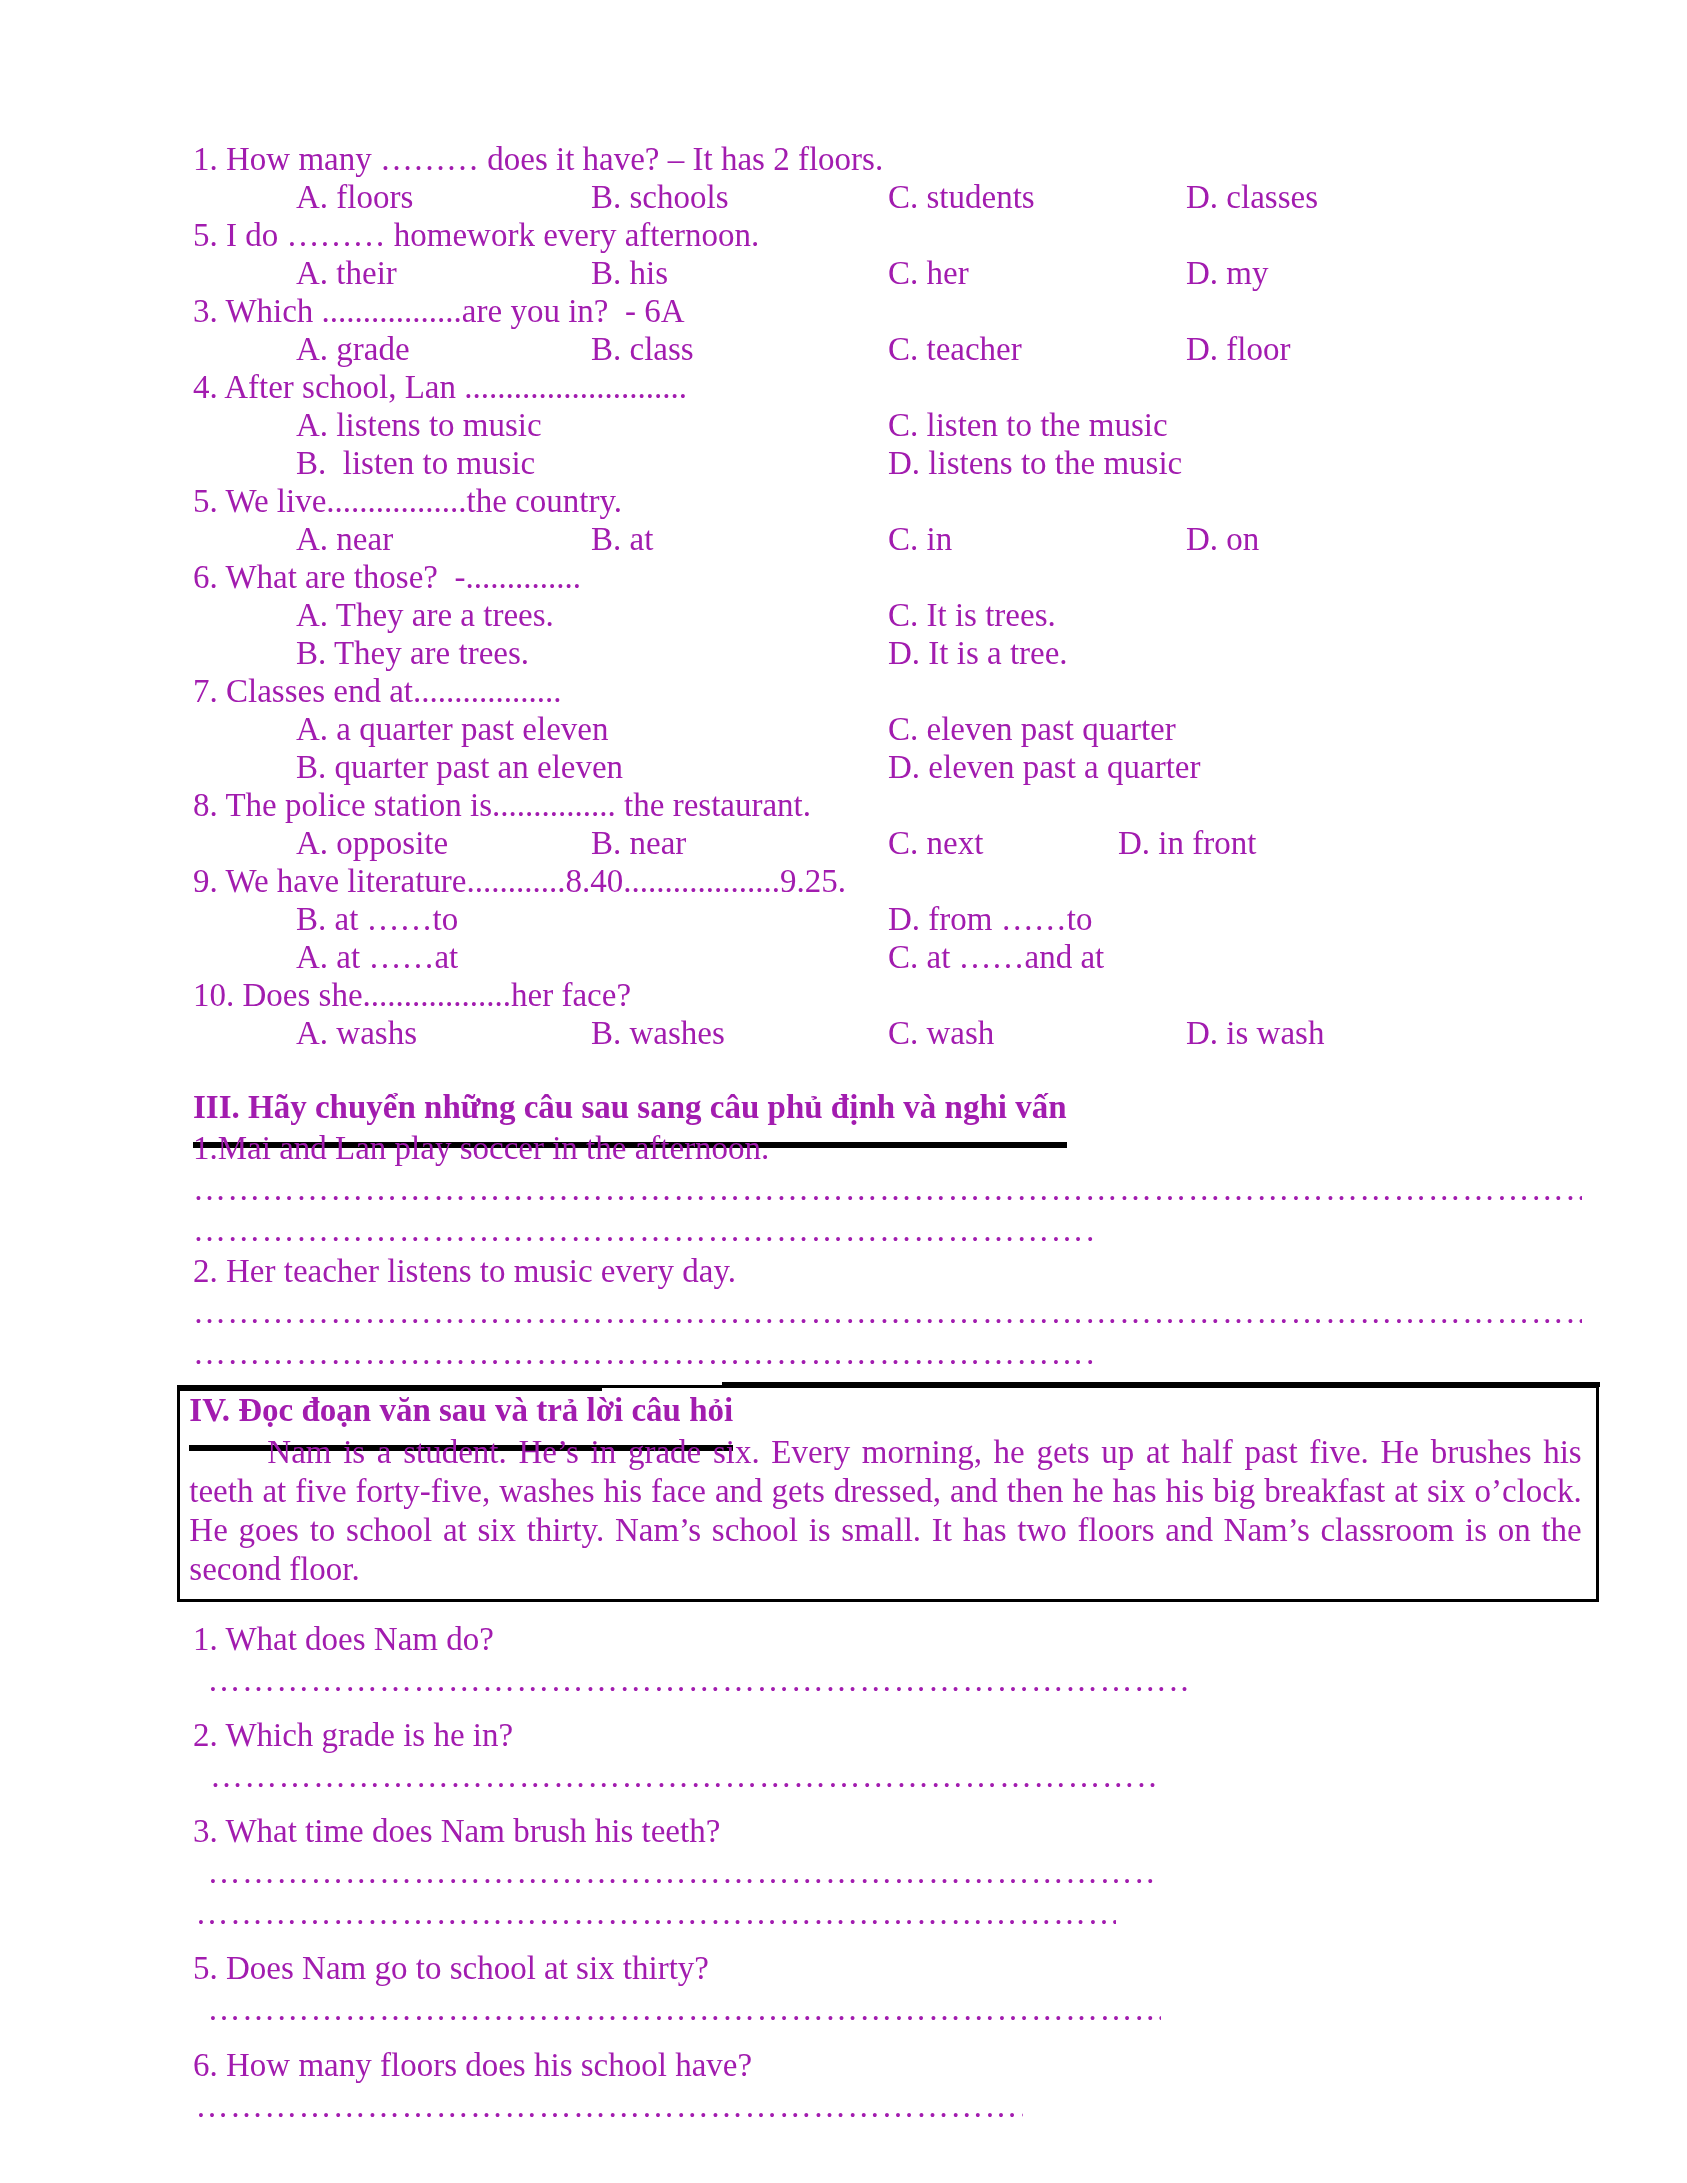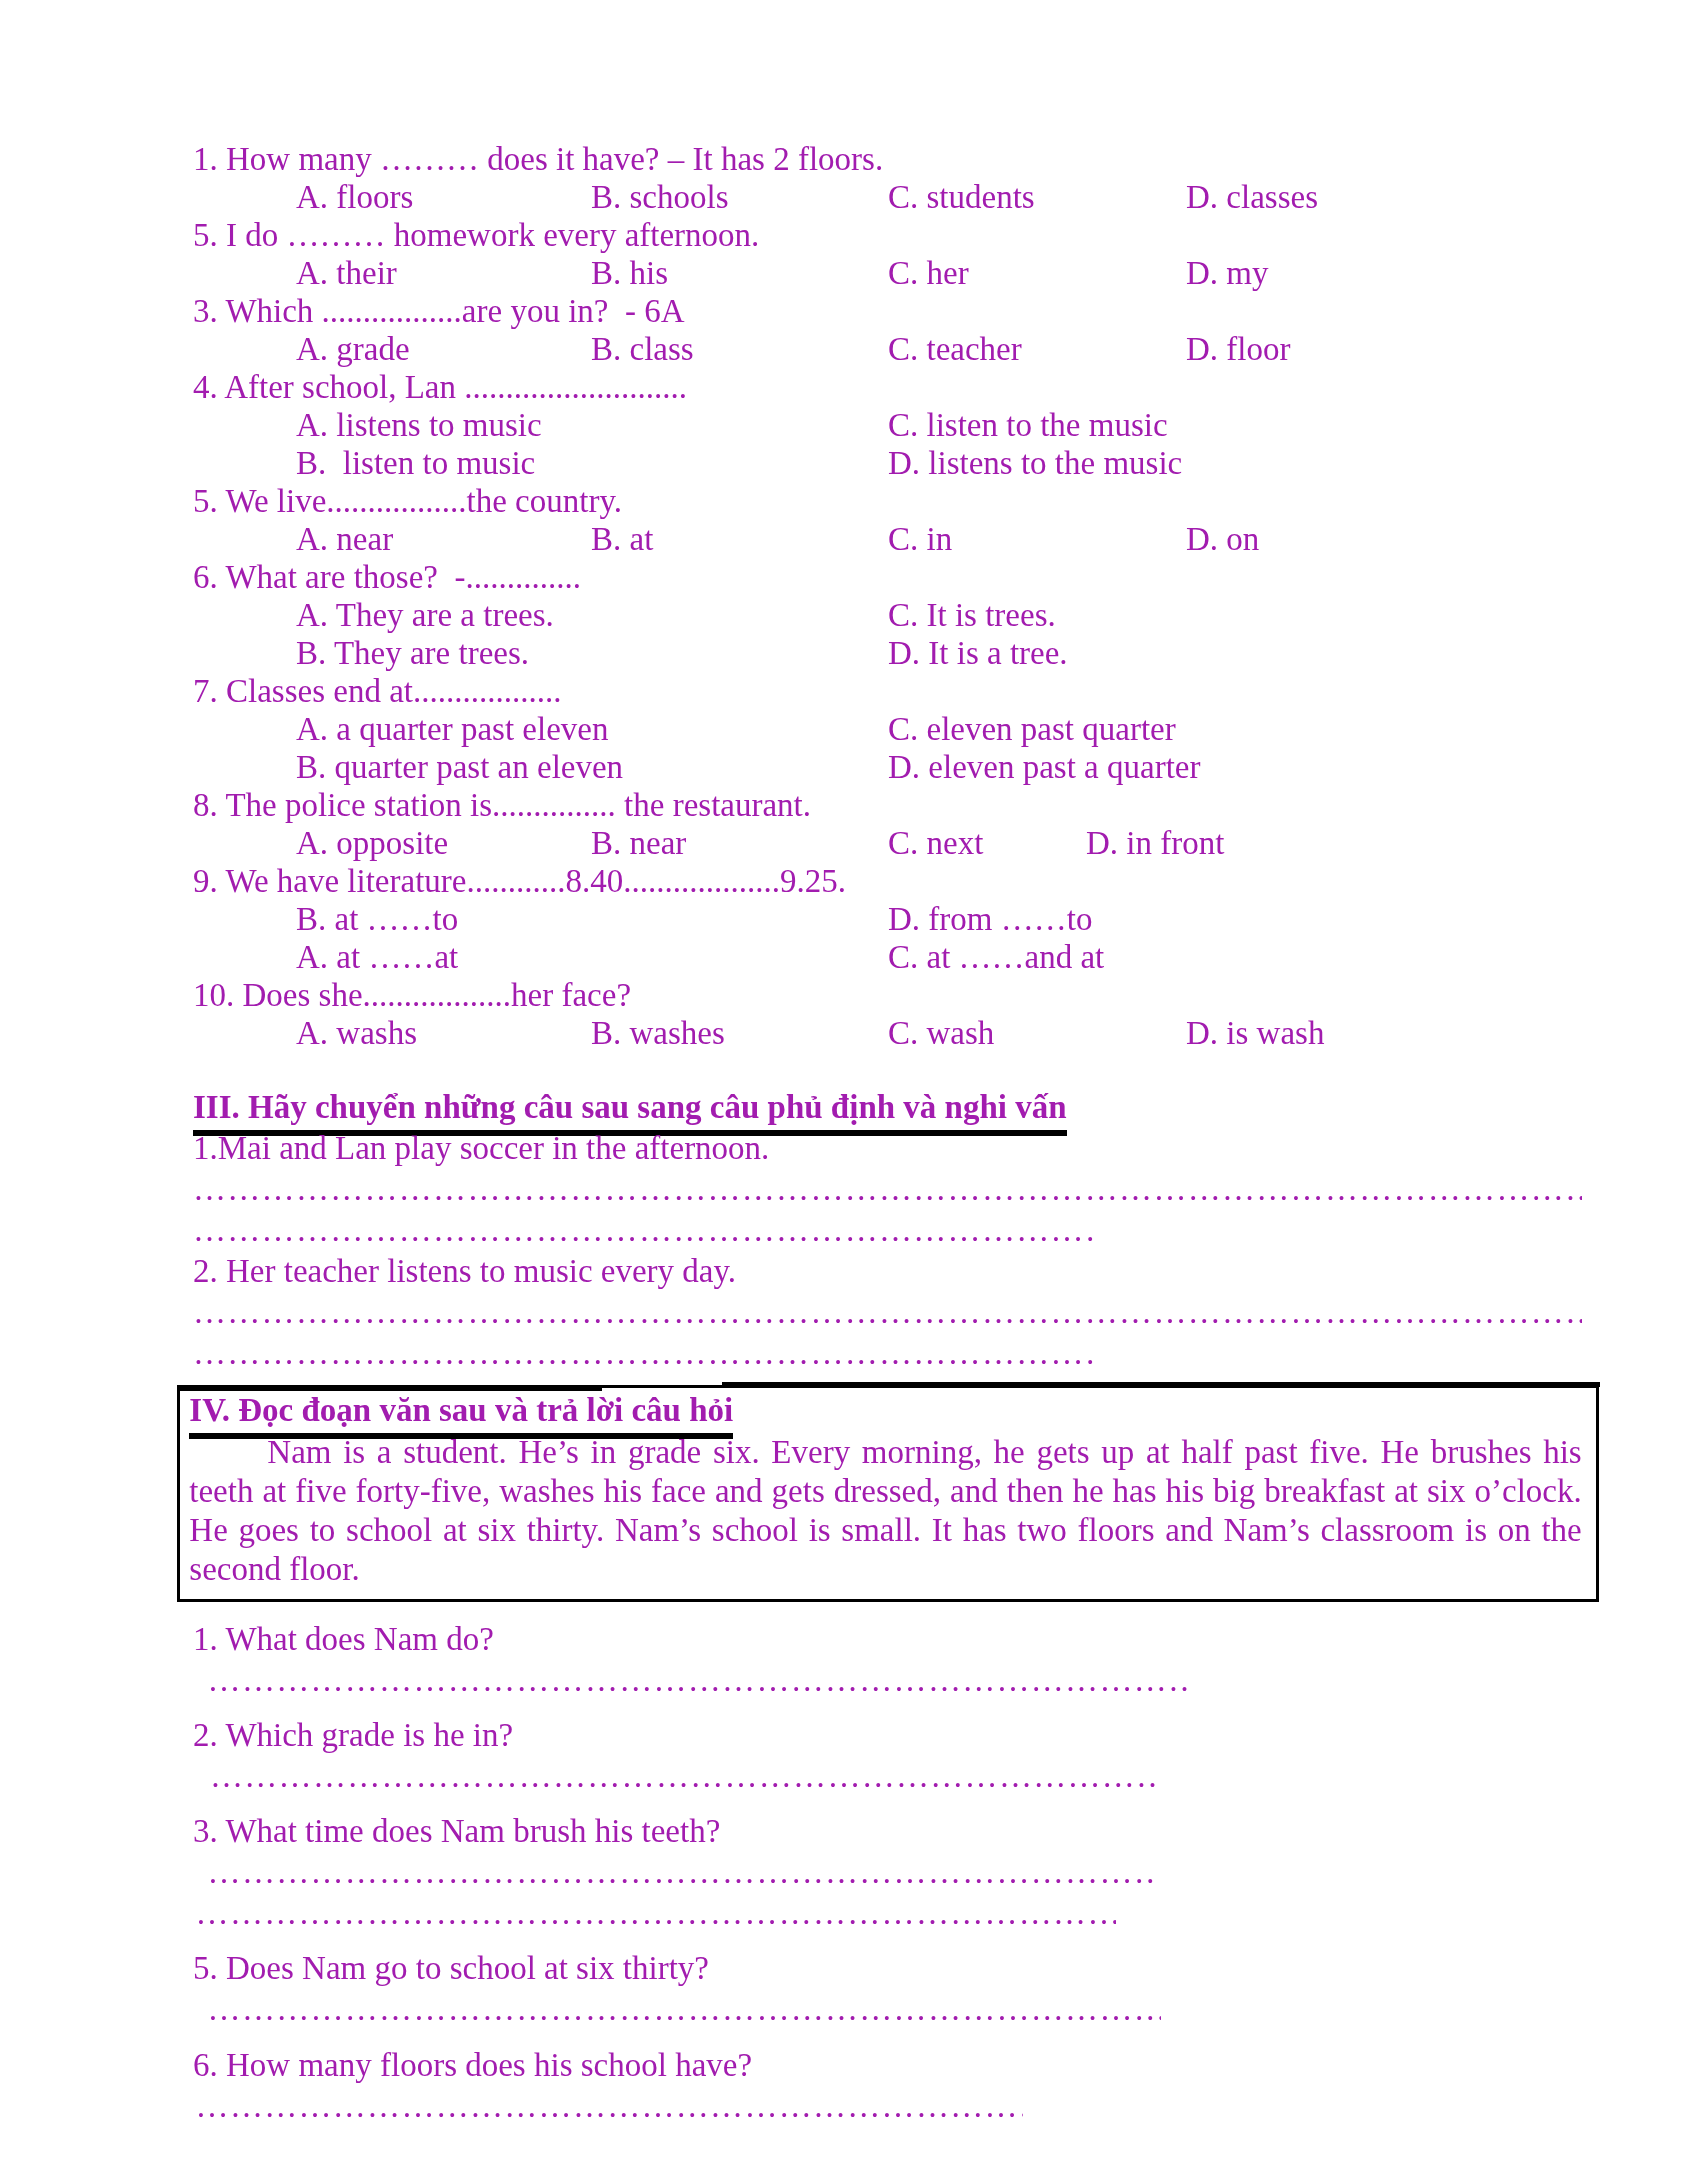--- a/index.html
+++ b/index.html
@@ -13,25 +13,25 @@
   }
   .content{position:absolute;left:193px;top:140px;width:1401px;}
   
   .qline{line-height:38px;white-space:pre;}
   .optrow{position:relative;height:38px;line-height:38px;}
   .opt{position:absolute;top:0;white-space:pre;}
   .col-a{left:103px}
   .col-b{left:398px}
   .col-c{left:695px}
   .col-d{left:993px}
-  .col-d-near{left:893px}
+  .col-d-near{left:925px}
   
   .sec-head{margin:0;font-size:33px;line-height:42px;font-weight:bold;}
   .s3-head{margin-top:34px;}
-  .headline{font-weight:bold;border-bottom:6px solid #000;padding-bottom:5px;}
+  .headline{font-weight:bold;border-bottom:6px solid #000;padding-bottom:17px;}
   
   .s3-item{line-height:41px;white-space:pre;}
   .dotline{line-height:41px;white-space:nowrap;overflow:hidden;letter-spacing:1.3px;}
   .w-full{max-width:1389px;}
   .w-short{max-width:900px;}
   .w-a1{max-width:979px;margin-left:14.6px;}
   .w-a2{max-width:946px;margin-left:17px;}
   .w-a3{max-width:946px;margin-left:14.6px;}
   .w-a4{max-width:920px;margin-left:2.6px;}
   .w-a5{max-width:953px;margin-left:14.6px;}

